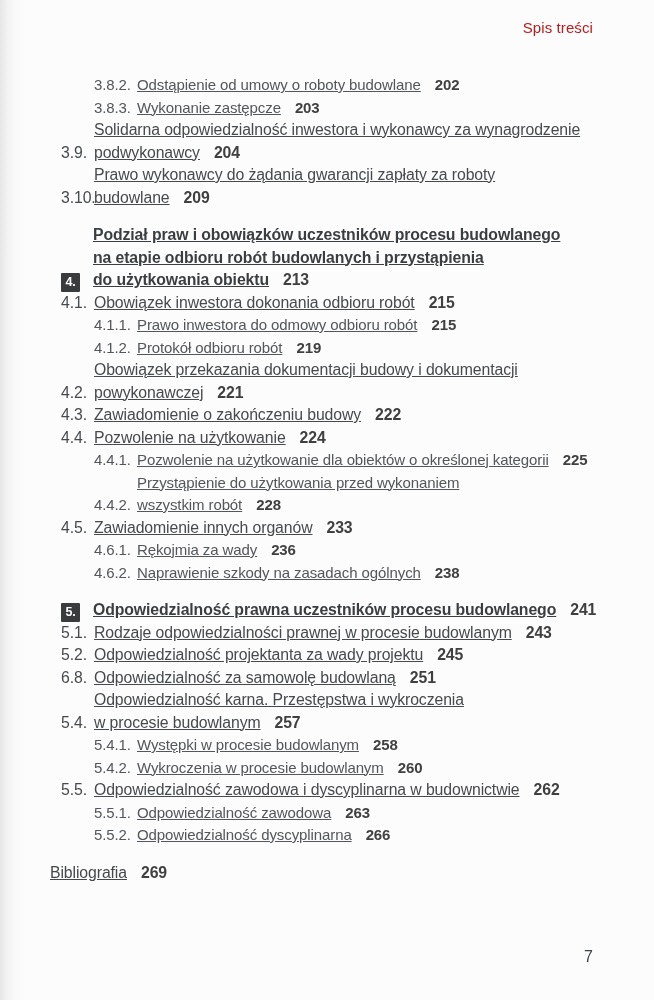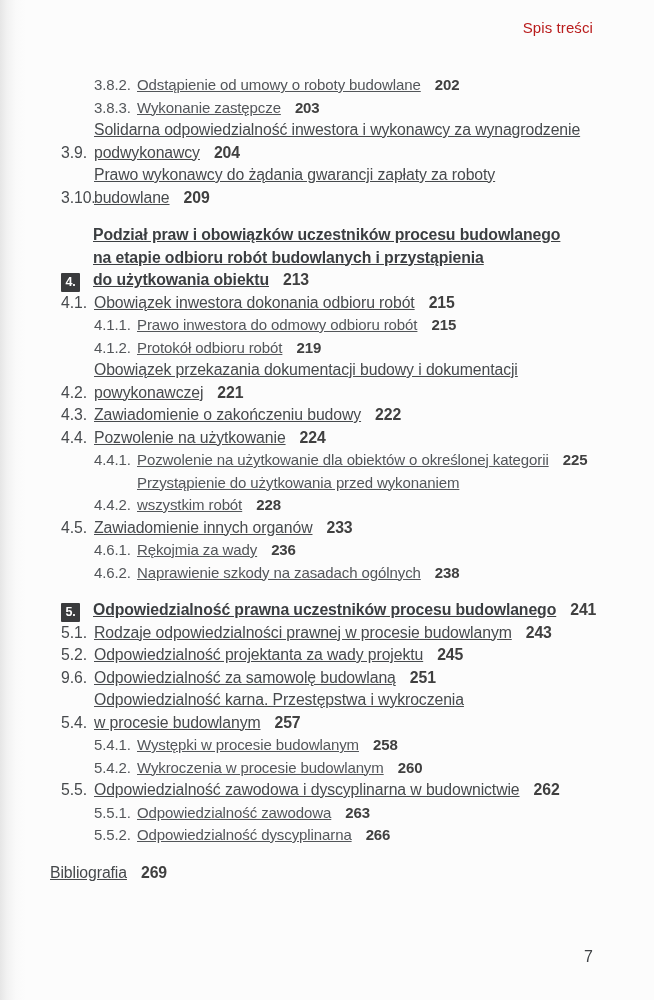--- a/index.html
+++ b/index.html
@@ -136,21 +136,21 @@
     </div>
       <div class="row lvl-sub1">
       <span class="num">5.1.</span>
       <span class="body"><span class="title">Rodzaje odpowiedzialności prawnej w procesie budowlanym</span><span class="pageref">243</span></span>
     </div>
       <div class="row lvl-sub1">
       <span class="num">5.2.</span>
       <span class="body"><span class="title">Odpowiedzialność projektanta za wady projektu</span><span class="pageref">245</span></span>
     </div>
       <div class="row lvl-sub1">
-      <span class="num">9.6.</span>
+      <span class="num">6.8.</span>
       <span class="body"><span class="title">Odpowiedzialność za samowolę budowlaną</span><span class="pageref">251</span></span>
     </div>
       <div class="row lvl-sub1">
       <span class="num">5.4.</span>
       <span class="body"><span class="title">Odpowiedzialność karna. Przestępstwa i wykroczenia
 w procesie budowlanym</span><span class="pageref">257</span></span>
     </div>
       <div class="row lvl-sub2">
       <span class="num">5.4.1.</span>
       <span class="body"><span class="title">Występki w procesie budowlanym</span><span class="pageref">258</span></span>

